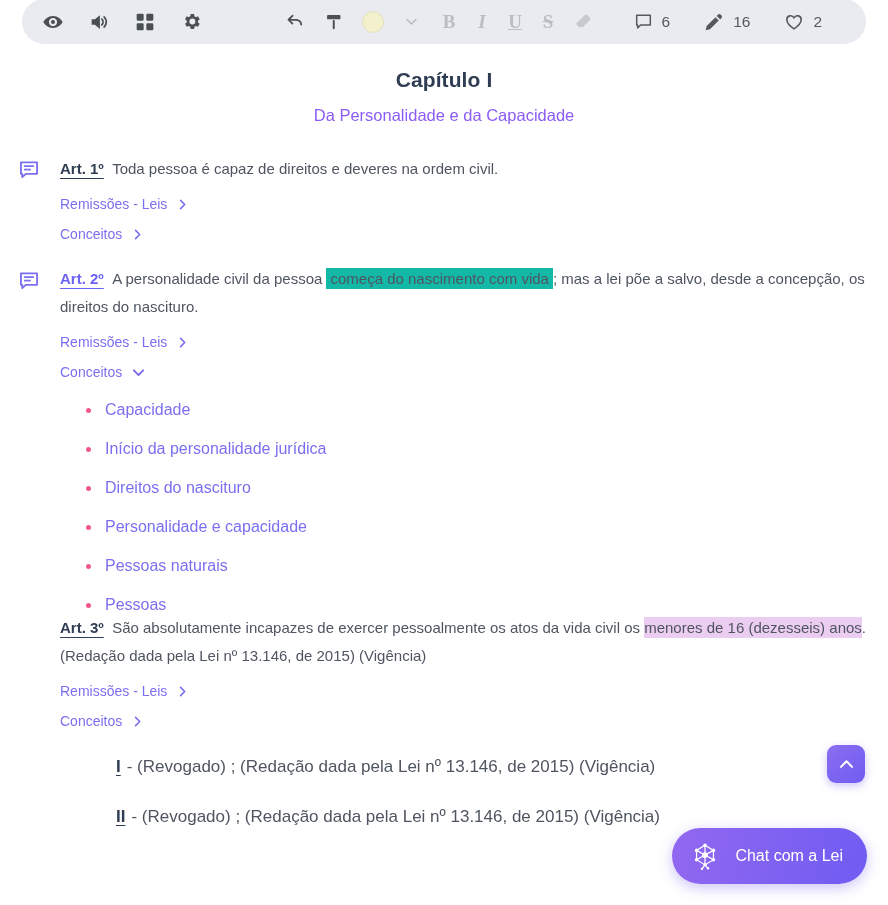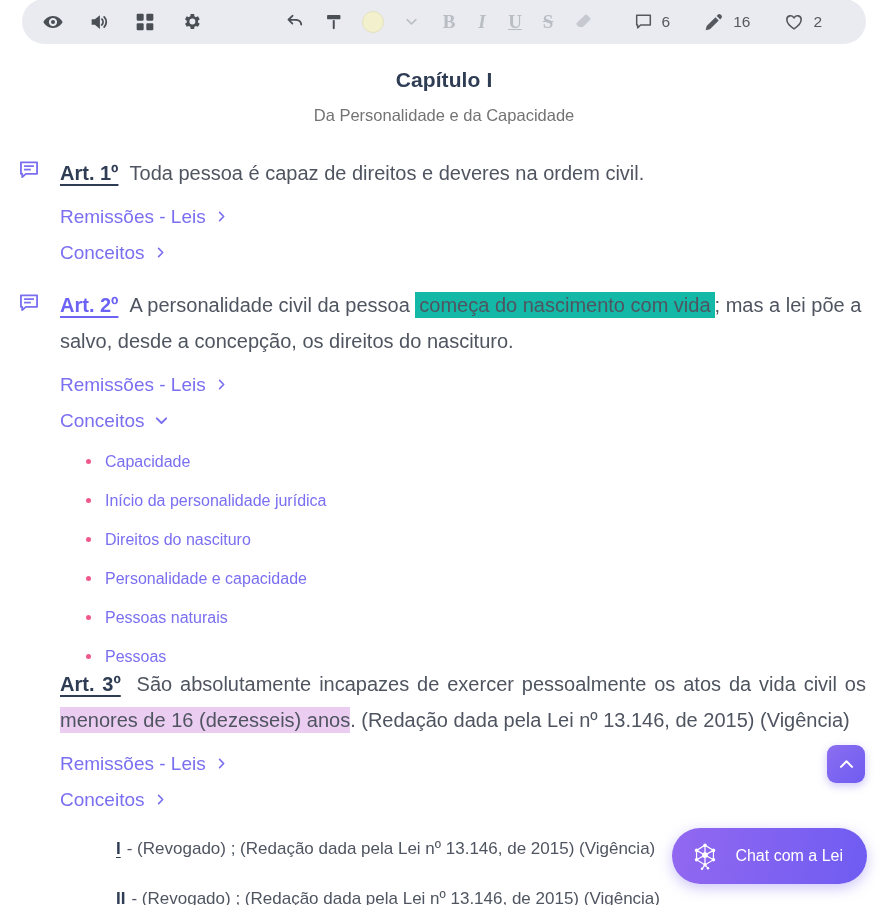--- a/index.html
+++ b/index.html
@@ -68,52 +68,52 @@
     text-align: center;
     font-size: 21px;
     font-weight: 700;
     color: #2f3d54;
     margin-top: 68px;
     letter-spacing: .1px;
   }
   .chapter-sub {
     text-align: center;
     font-size: 16.5px;
-    color: #737373;
+    color: #8b5cf6;
     margin-top: 14px;
   }
 
   .article-block { position: relative; padding-left: 60px; padding-right: 22px; }
   .margin-icon {
     position: absolute;
     left: 18px;
     width: 22px; height: 22px;
     cursor: pointer;
   }
   .art-text {
-    font-size: 20px;
+    font-size: 15px;
     color: #4f5560;
     line-height: 1.83;
   }
   .art-text.justify { text-align: justify; }
   .art-label {
     font-weight: 700;
     color: #2f3d54;
     text-decoration: underline;
     text-underline-offset: 4px;
     cursor: pointer;
   }
   .art-label.visited { color: #6c63f5; text-decoration-color: #6c63f5; text-decoration: underline; }
   .hl-peach { background: #14b8a6; padding: 2px 4px; }
   .hl-violet { background: #eccdf2; padding: 2px 0; }
 
   .link-row {
     display: flex; align-items: center; gap: 9px;
     color: #7a6ff0;
-    font-size: 19px;
+    font-size: 14px;
     cursor: pointer;
     margin-top: 14px;
   }
   .chev { display: inline-block; }
 
   .concept-list { list-style: none; margin: 0; padding: 0 0 0 26px; }
   .concept-list li {
     display: flex; align-items: center; gap: 14px;
     margin-top: 21px;
   }

